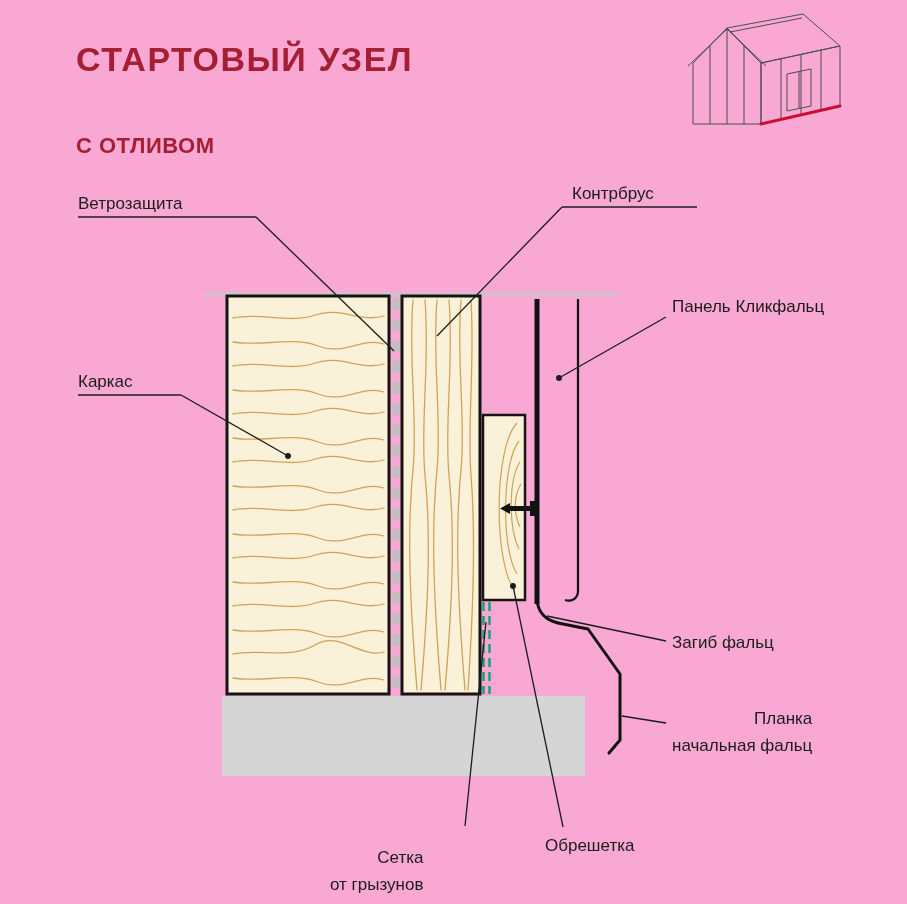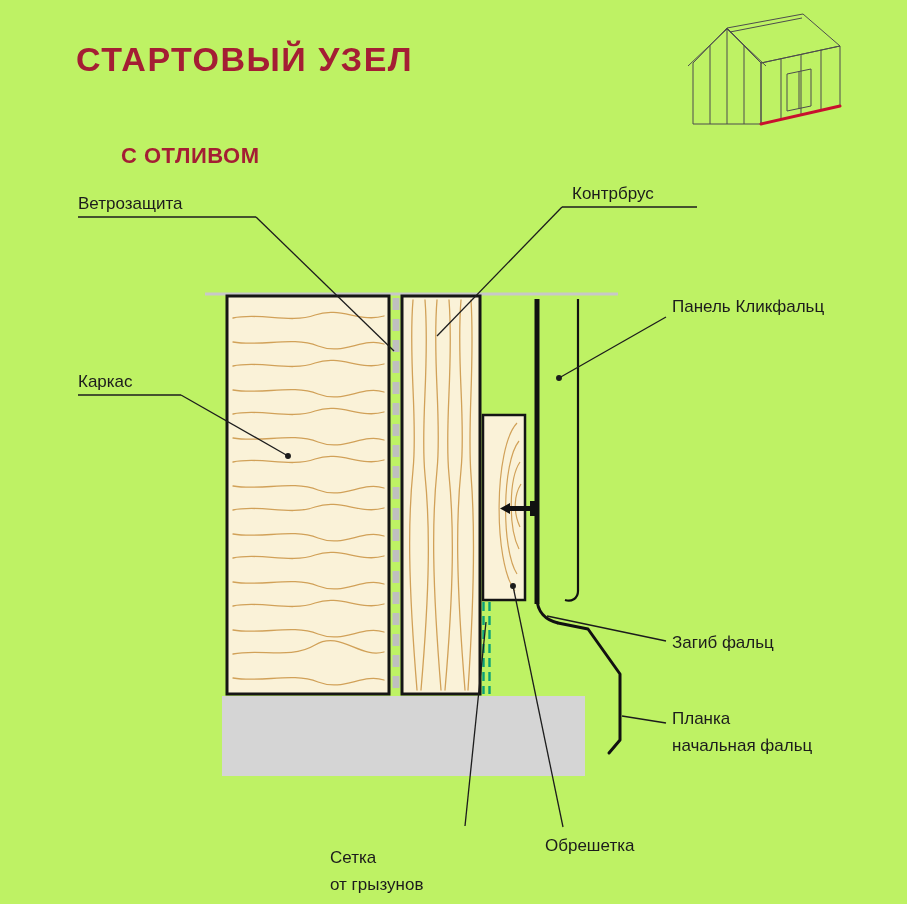--- a/index.html
+++ b/index.html
@@ -1,28 +1,28 @@
 <!DOCTYPE html>
 <html><head>
 <meta charset="utf-8">
 <style>
   html,body { margin:0; padding:0; background:#ffffff; }
   .page {
-    position:relative; width:907px; height:904px; background:#bef264;
-    font-family:"Liberation Sans", sans-serif; overflow:hidden;
+    position:relative; width:907px; height:904px; background:#f9a8d4;
+    font-family:"Liberation Sans", sans-serif; overflow:hidden;text-align:right;
   }
   .title {
     position:absolute; left:76px; top:40px;
     font-size:34px; font-weight:700; letter-spacing:1.5px;
     color:#a41e34; white-space:nowrap;
   }
   .subtitle {
-    position:absolute; left:76px; top:143px;
+    position:absolute; left:76px; top:133px;
     font-size:22px; font-weight:700; letter-spacing:0.5px;
-    color:#a41e34; white-space:nowrap;margin-left:45px;
+    color:#a41e34; white-space:nowrap;
   }
   .lbl {
     position:absolute; font-size:17px;
     color:#1c1c1c; line-height:27px; white-space:nowrap;
   }
   svg.diagram { position:absolute; left:0; top:0; }
   svg.house { position:absolute; left:683px; top:6px; }
 </style>
 </head>
 <body>

